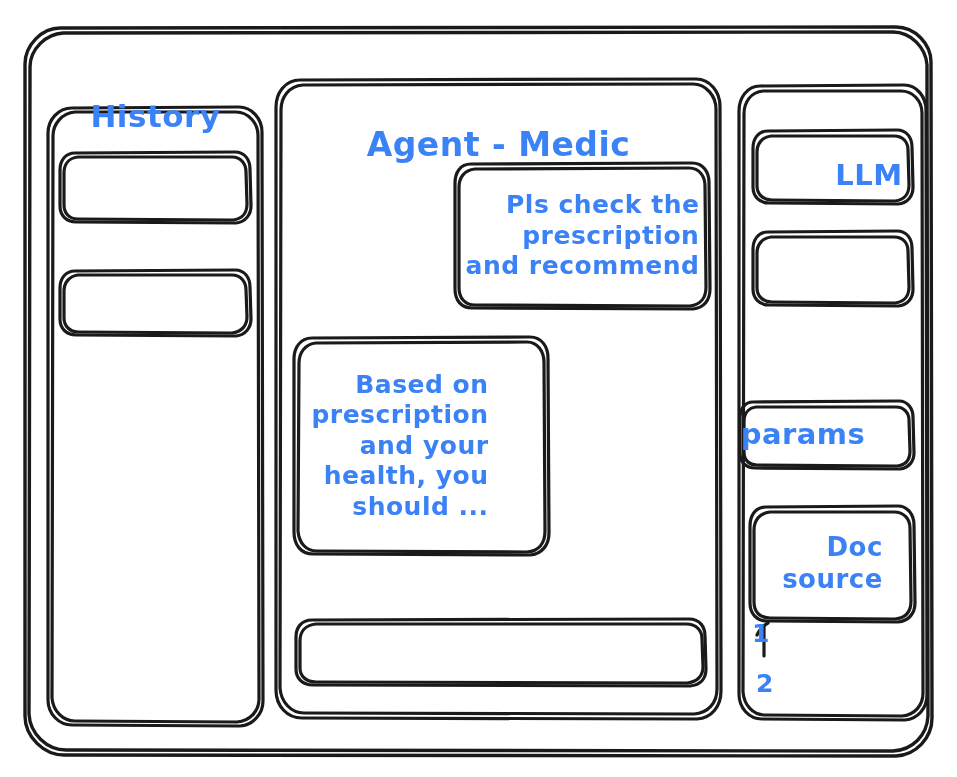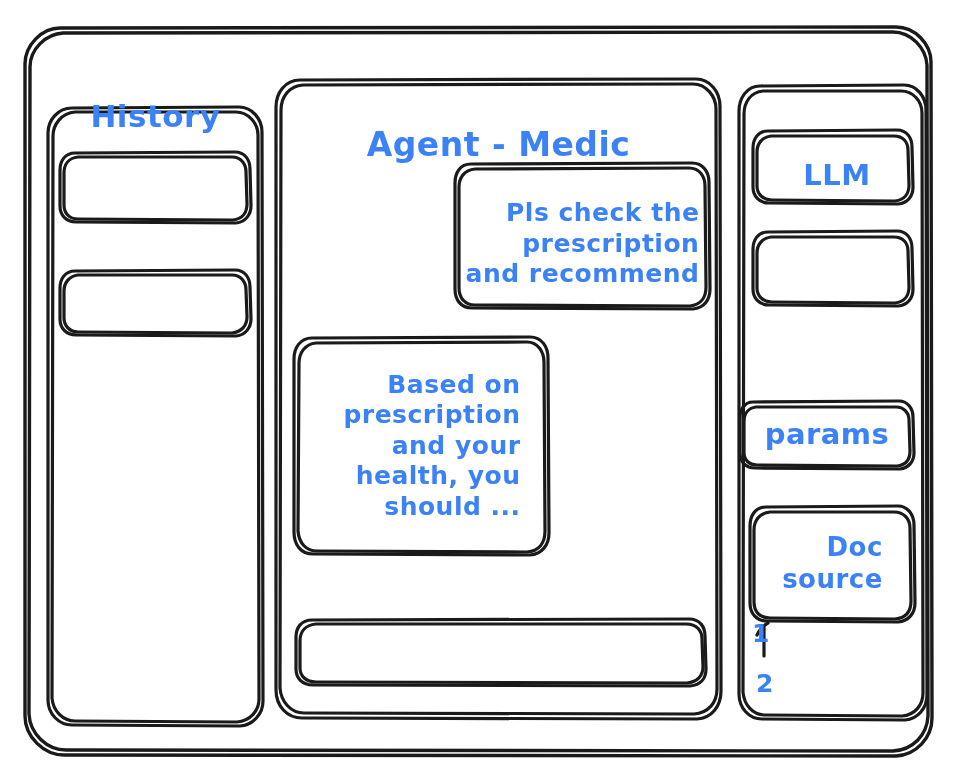--- a/index.html
+++ b/index.html
@@ -159,44 +159,44 @@
   <div class="hit" style="left:60px; top:152px; width:191px; height:71px;">
     <div class="lbl t-bubble" style="left:0; top:0; width:100%; height:100%;"></div>
   </div>
 
   <div class="hit" style="left:60px; top:270px; width:191px; height:66px;">
     <div class="lbl t-bubble" style="left:0; top:0; width:100%; height:100%;"></div>
   </div>
 
   <div class="lbl t-title" style="left:276px; top:94px; width:445px; height:46px;margin-top:28px;">Agent - Medic</div>
 
-  <div class="hit" style="left:455px; top:163px; width:255px; height:146px;margin-top:8px;">
+  <div class="hit" style="left:455px; top:163px; width:255px; height:146px;">
     <div class="lbl t-bubble" style="left:0; top:0; width:100%; height:100%;">Pls check the
 prescription
 and recommend</div>
   </div>
 
-  <div class="hit" style="left:294px; top:337px; width:212px; height:218px;margin-left:32px;">
+  <div class="hit" style="left:294px; top:337px; width:212px; height:218px;">
     <div class="lbl t-bubble" style="left:0; top:0; width:100%; height:100%;">Based on
 prescription
 and your
 health, you
 should ...</div>
   </div>
 
   <div class="hit" style="left:296px; top:619px; width:410px; height:67px; cursor:text;">
     <div class="lbl t-bubble" style="left:18px; top:0; width:370px; height:100%; justify-content:flex-start;"></div>
   </div>
 
-  <div class="hit" style="left:757px; top:130px; width:160px; height:92px;">
+  <div class="hit" style="left:789px; top:130px; width:160px; height:92px;">
     <div class="lbl t-btn" style="left:0; top:0; width:100%; height:100%;">LLM</div>
   </div>
 
 
-  <div class="hit" style="left:740px; top:401px; width:174px; height:68px;">
+  <div class="hit" style="left:716px; top:401px; width:174px; height:68px;">
     <div class="lbl t-btn" style="left:0; top:0; width:100%; height:100%;">params</div>
   </div>
 
   <div class="hit" style="left:750px; top:506px; width:165px; height:116px;">
     <div class="lbl t-doc" style="left:0; top:0; width:100%; height:100%;">Doc
 source</div>
   </div>
 
   <div class="lbl t-num" style="left:752px; top:618px; width:26px; height:32px; justify-content:flex-start;">1</div>
 

